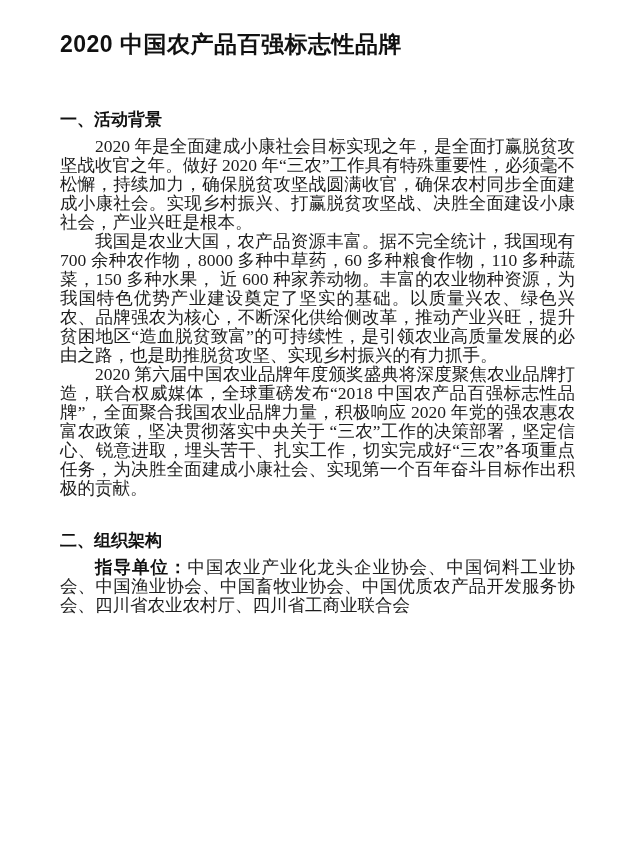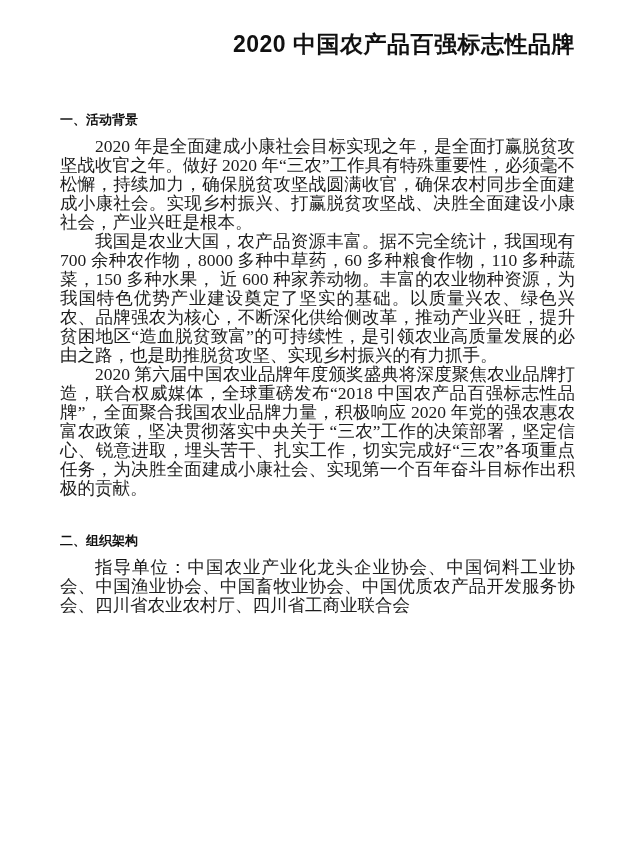--- a/index.html
+++ b/index.html
@@ -15,36 +15,36 @@
   }
   .page {
     box-sizing: border-box;
     width: 632px;
     height: 866px;
     padding: 26px 57px 10px 60px;
     background: #ffffff;
   }
   .doc-title {
     margin: 0 0 0 0;
-    text-align: right;
+    text-align: left;
     font-family: "Liberation Sans", "DejaVu Sans", sans-serif;
     font-weight: bold;
     font-size: 23px;
     line-height: 37px;
     color: #111111;
     letter-spacing: 0.5px;
   }
   .doc-title .title-line {
     display: block;
   }
   .section-heading {
     margin: 0 0 4px 0;
     font-family: "Liberation Sans", "DejaVu Sans", sans-serif;
     font-weight: bold;
-    font-size: 13px;
+    font-size: 17px;
     line-height: 26px;
     color: #111111;
   }
   .section-heading.first {
     margin-top: 44px;
   }
   .section-heading.second {
     margin-top: 30px;
   }
   .body-paragraph {
@@ -52,21 +52,21 @@
     font-family: "Liberation Serif", "DejaVu Serif", serif;
     font-size: 17.5px;
     line-height: 19px;
     text-align: justify;
     text-justify: inter-ideograph;
     text-indent: 2em;
     color: #1c1c1c;
   }
   .lead-label {
     font-family: "Liberation Sans", "DejaVu Sans", sans-serif;
-    font-weight: normal;
+    font-weight: bold;
     color: #111111;
   }
 </style>
 </head>
 <body>
 
 <div class="page">
 
   <h1 class="doc-title">
     <span class="title-line">2020 中国农产品百强标志性品牌</span>

